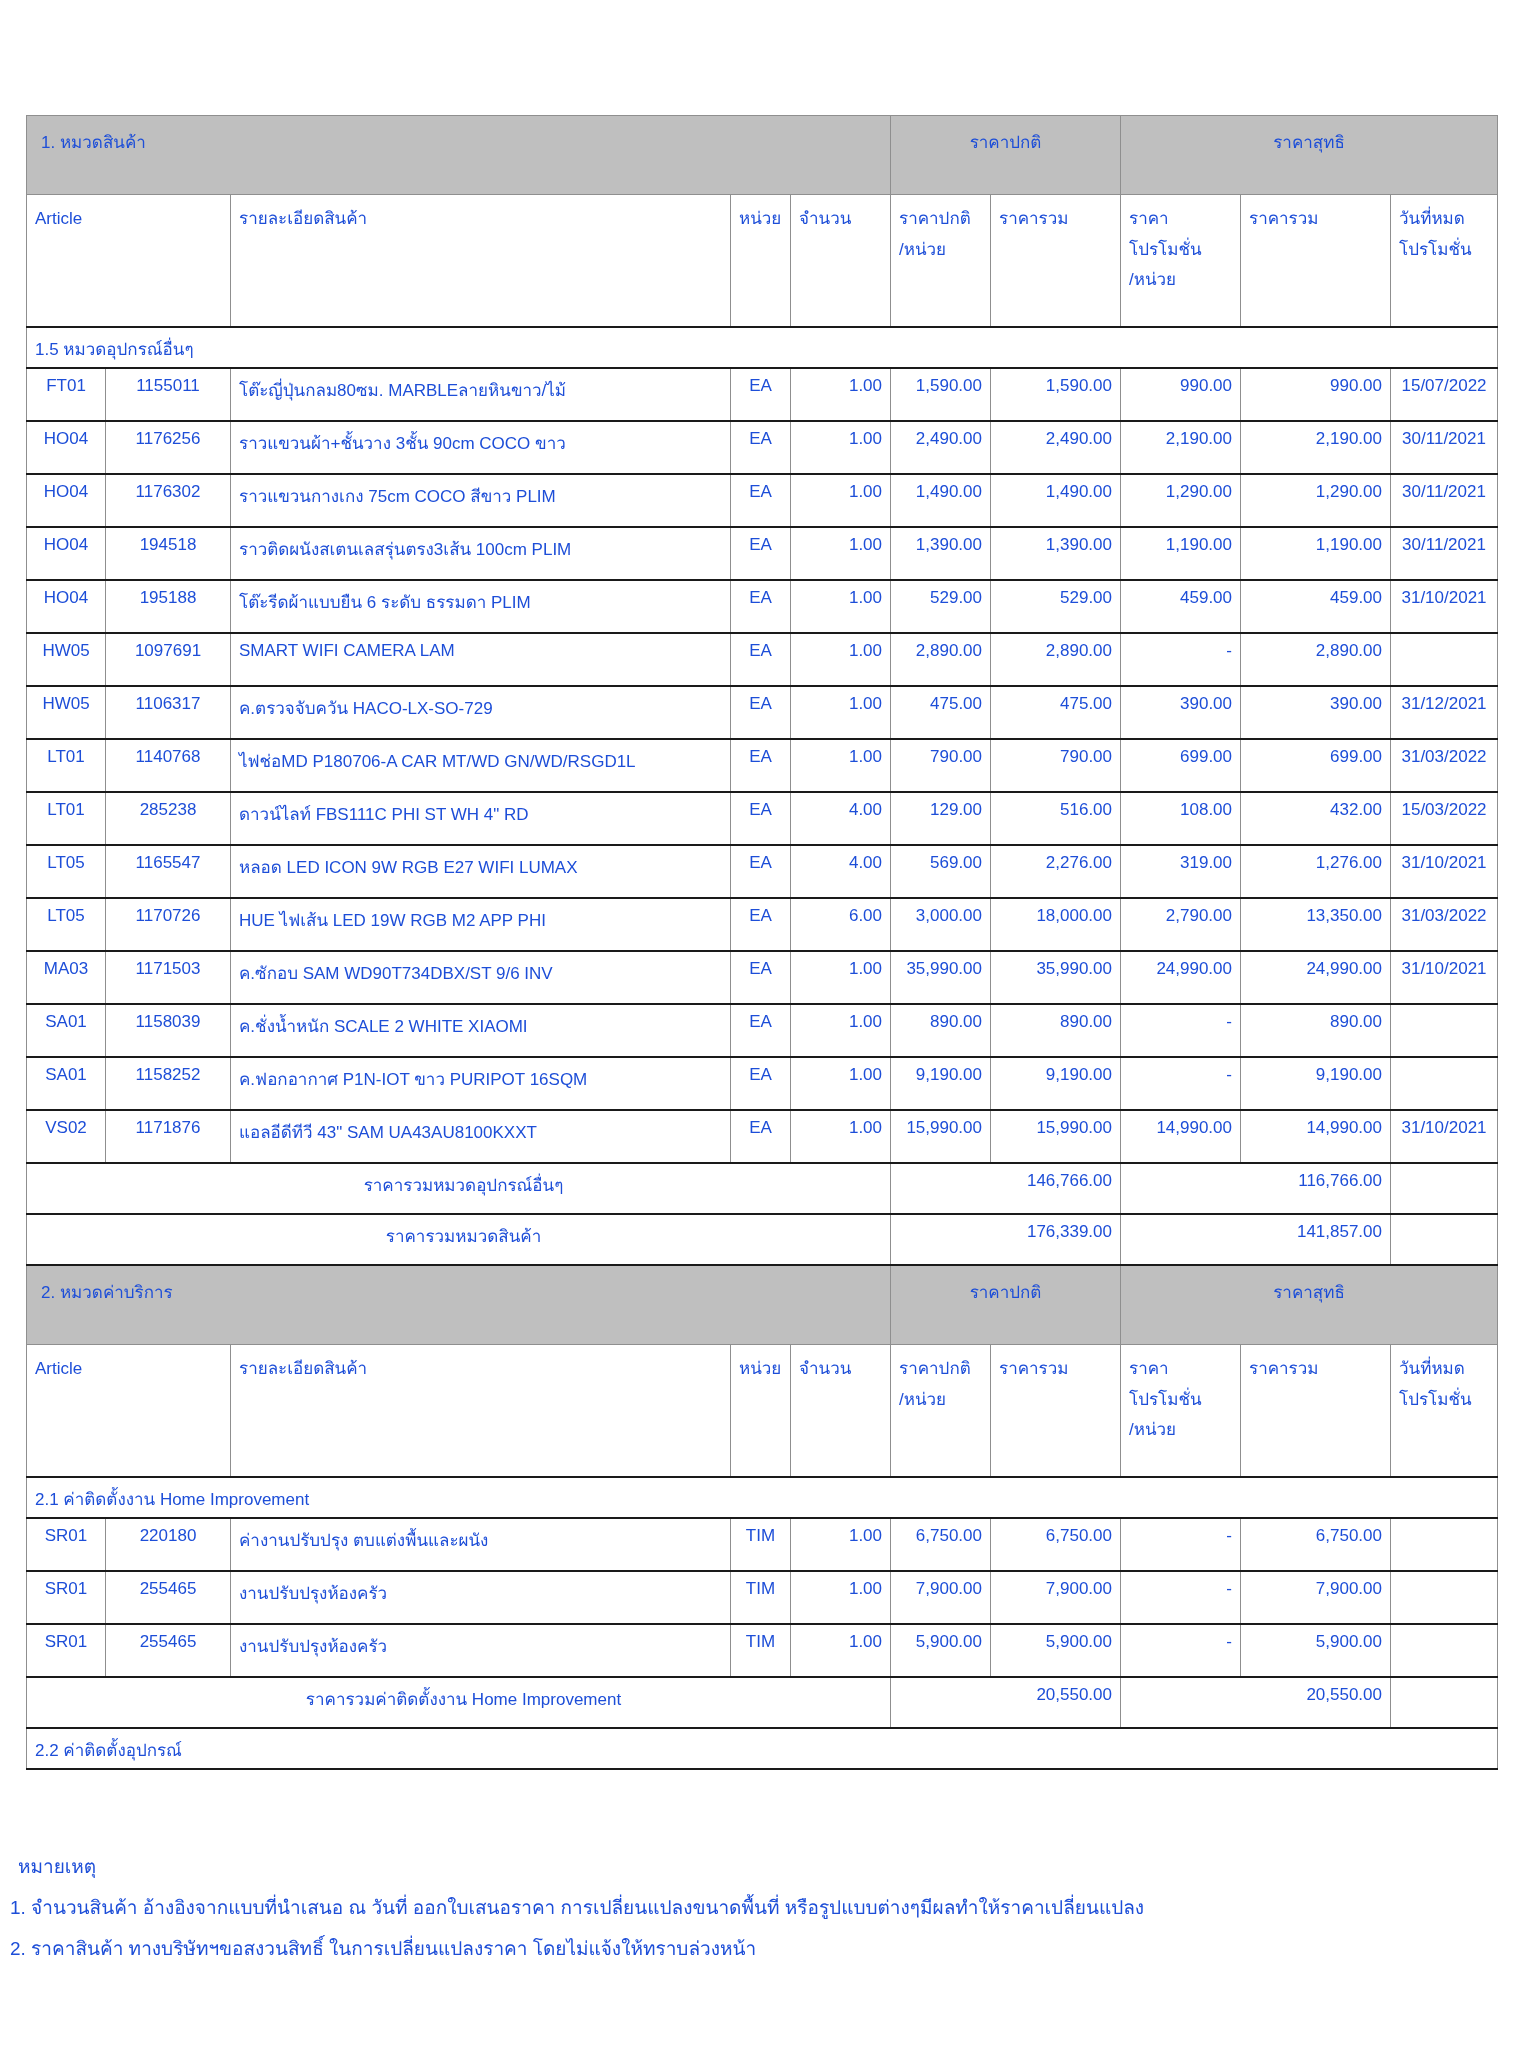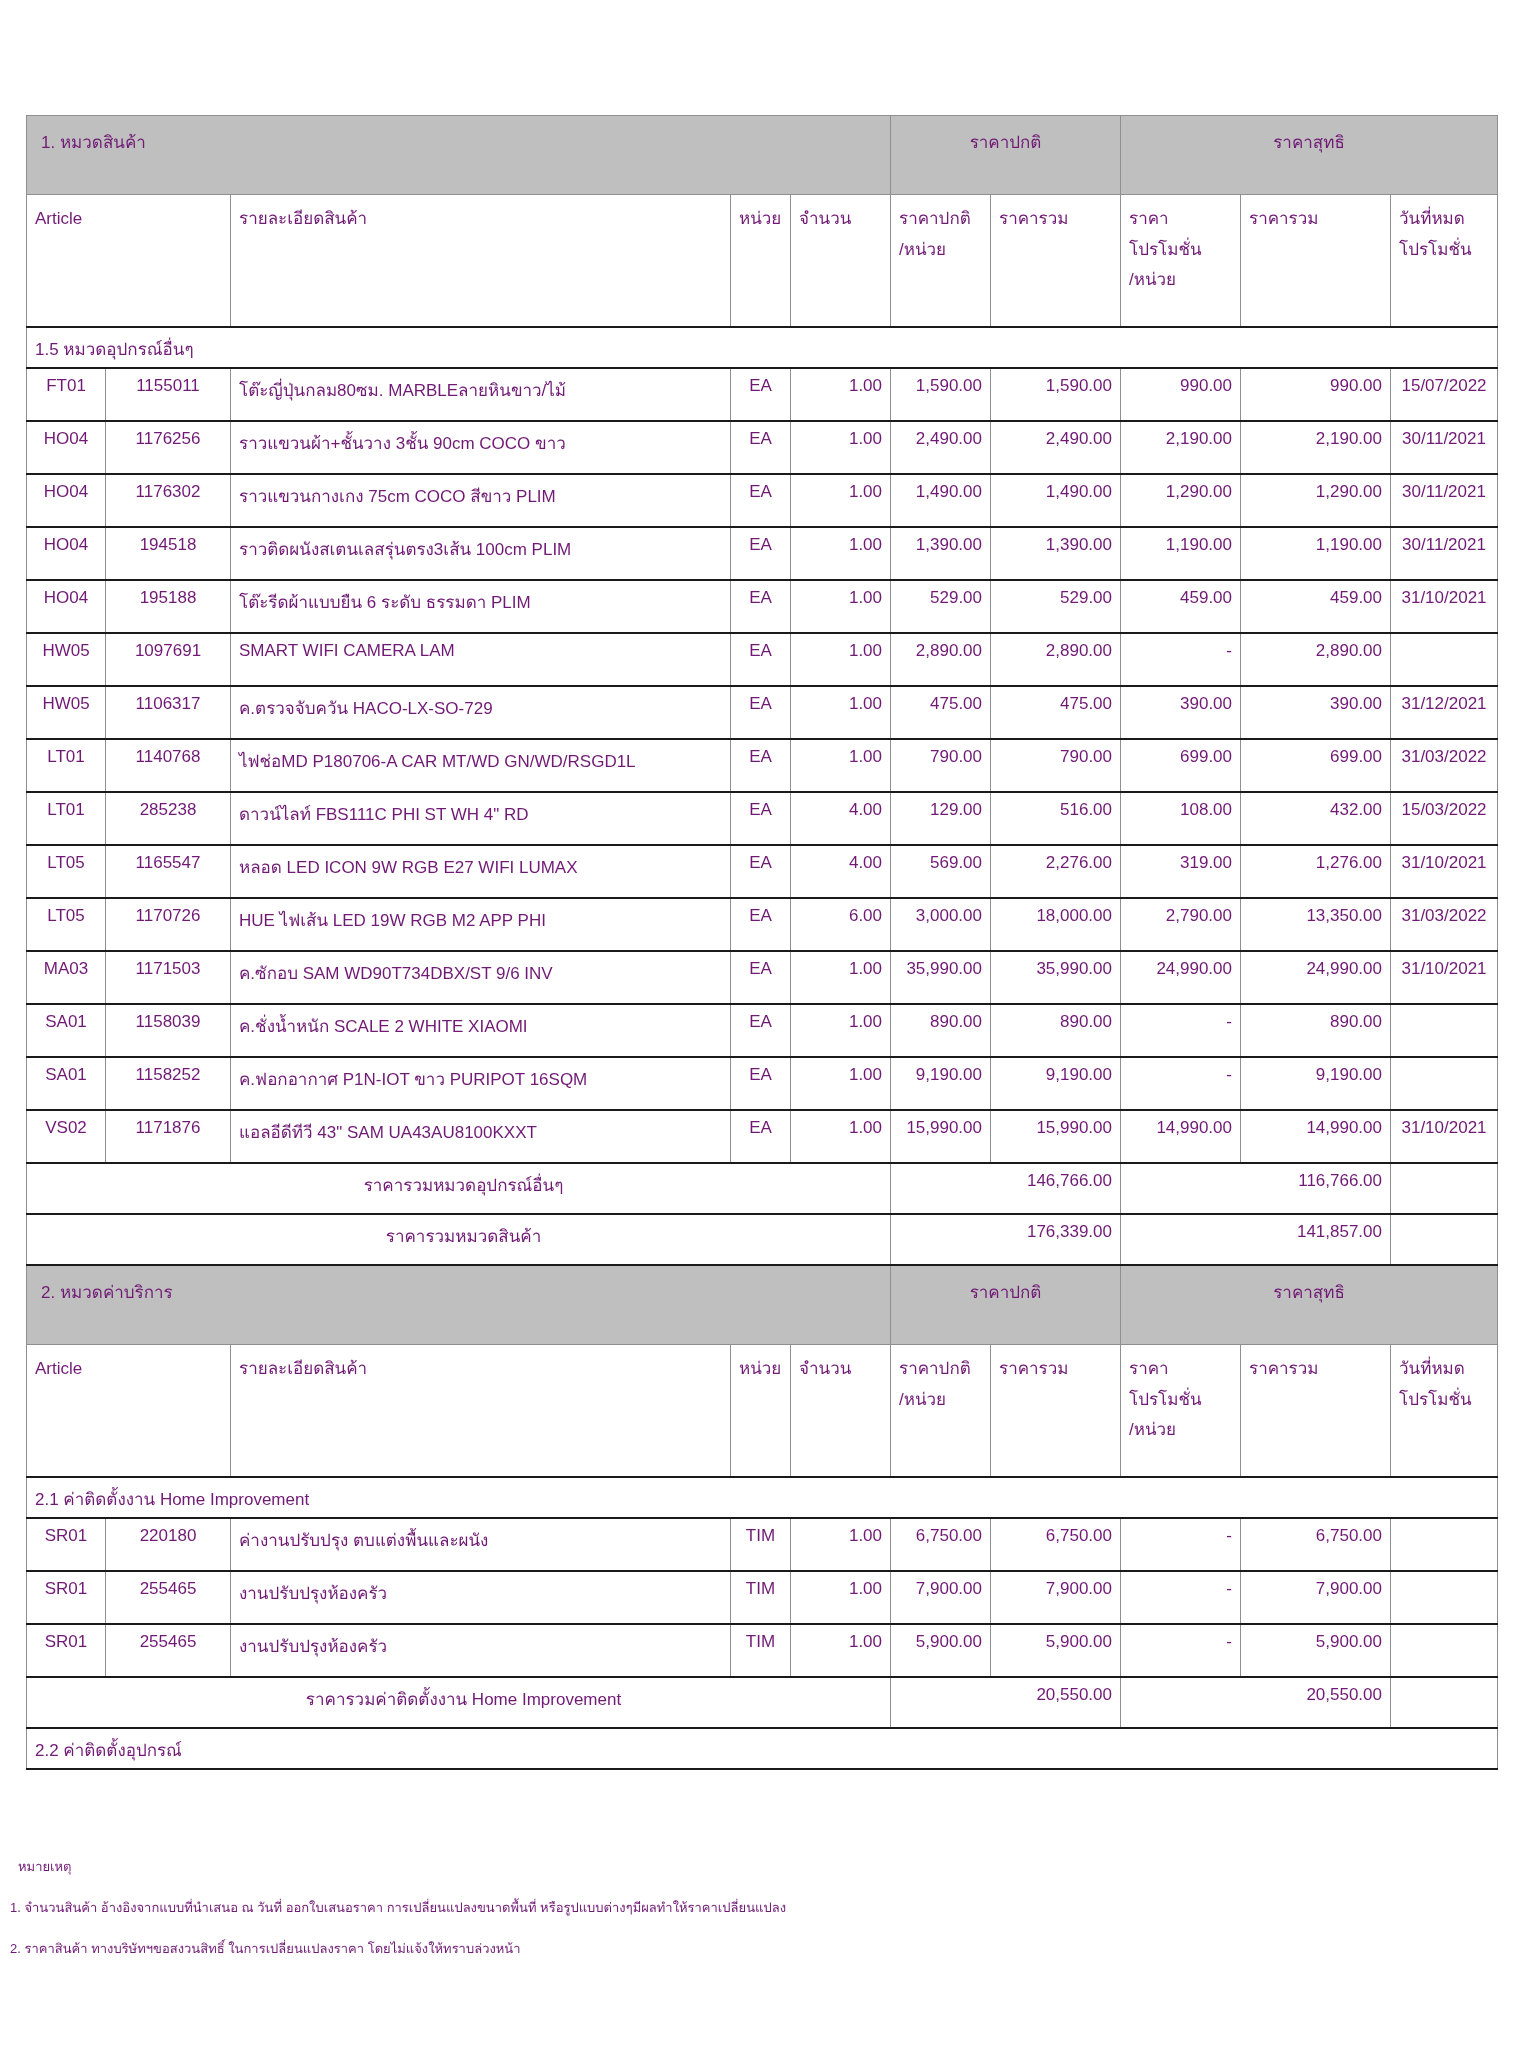--- a/index.html
+++ b/index.html
@@ -1,21 +1,21 @@
 <!DOCTYPE html>
 <html><head>
 <meta charset="utf-8">
 <style>
   html,body{margin:0;padding:0;background:#e8e8e8;}
   .page{
     position:relative;
     width:1536px;height:2048px;
     background:#ffffff;
     font-family:"Liberation Sans","DejaVu Sans",sans-serif;
-    color:#701a75;
+    color:#1d4ed8;
     overflow:hidden;
   }
   table.quote{
     border-collapse:collapse;
     table-layout:fixed;
     width:1471px;
     margin:115px 0 0 26px;
     font-size:17px;
   }
   table.quote td{
@@ -63,21 +63,21 @@
   tr.tot td.lbl{padding-left:18px;text-align:center;}
   td.c-center{text-align:center;}
   td.c-left{text-align:left;}
   td.c-num{text-align:right;}
   td.c-date{text-align:center;padding-left:2px;padding-right:2px;}
   
   .notes{
     position:absolute;
     left:10px;
     top:1846px;
-    font-size:13px;
+    font-size:19px;
     line-height:41px;
   }
   .notes .heading{padding-left:8px;}
 </style>
 </head>
 <body>
 
 <div class="page">
 
   <table class="quote">

